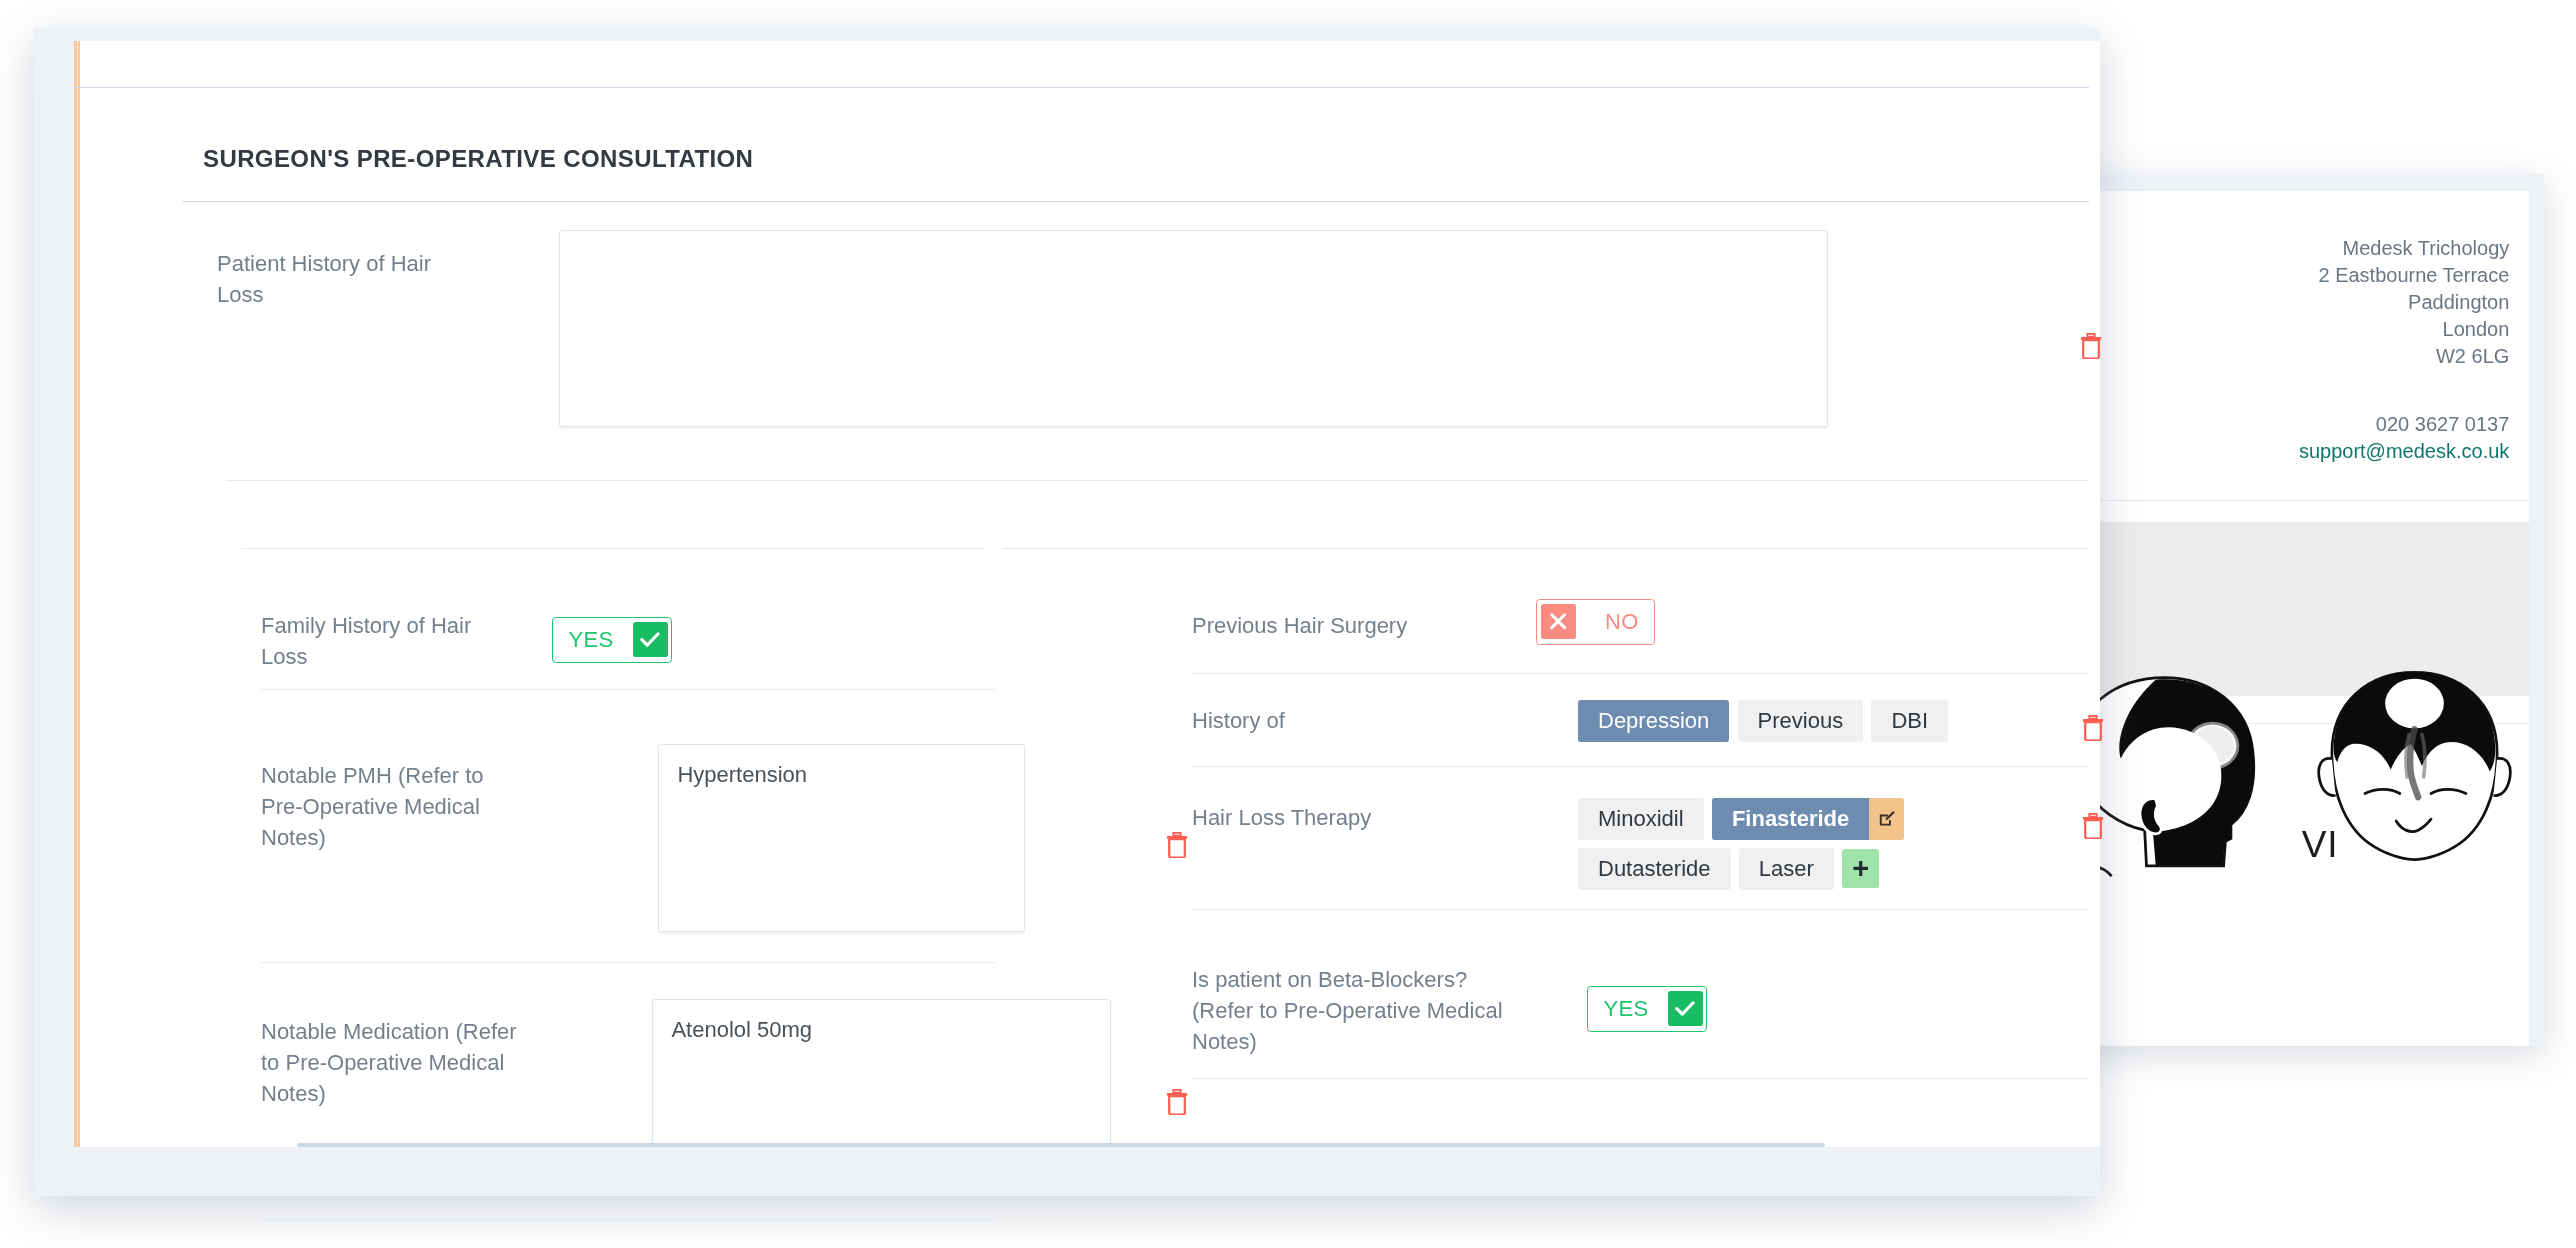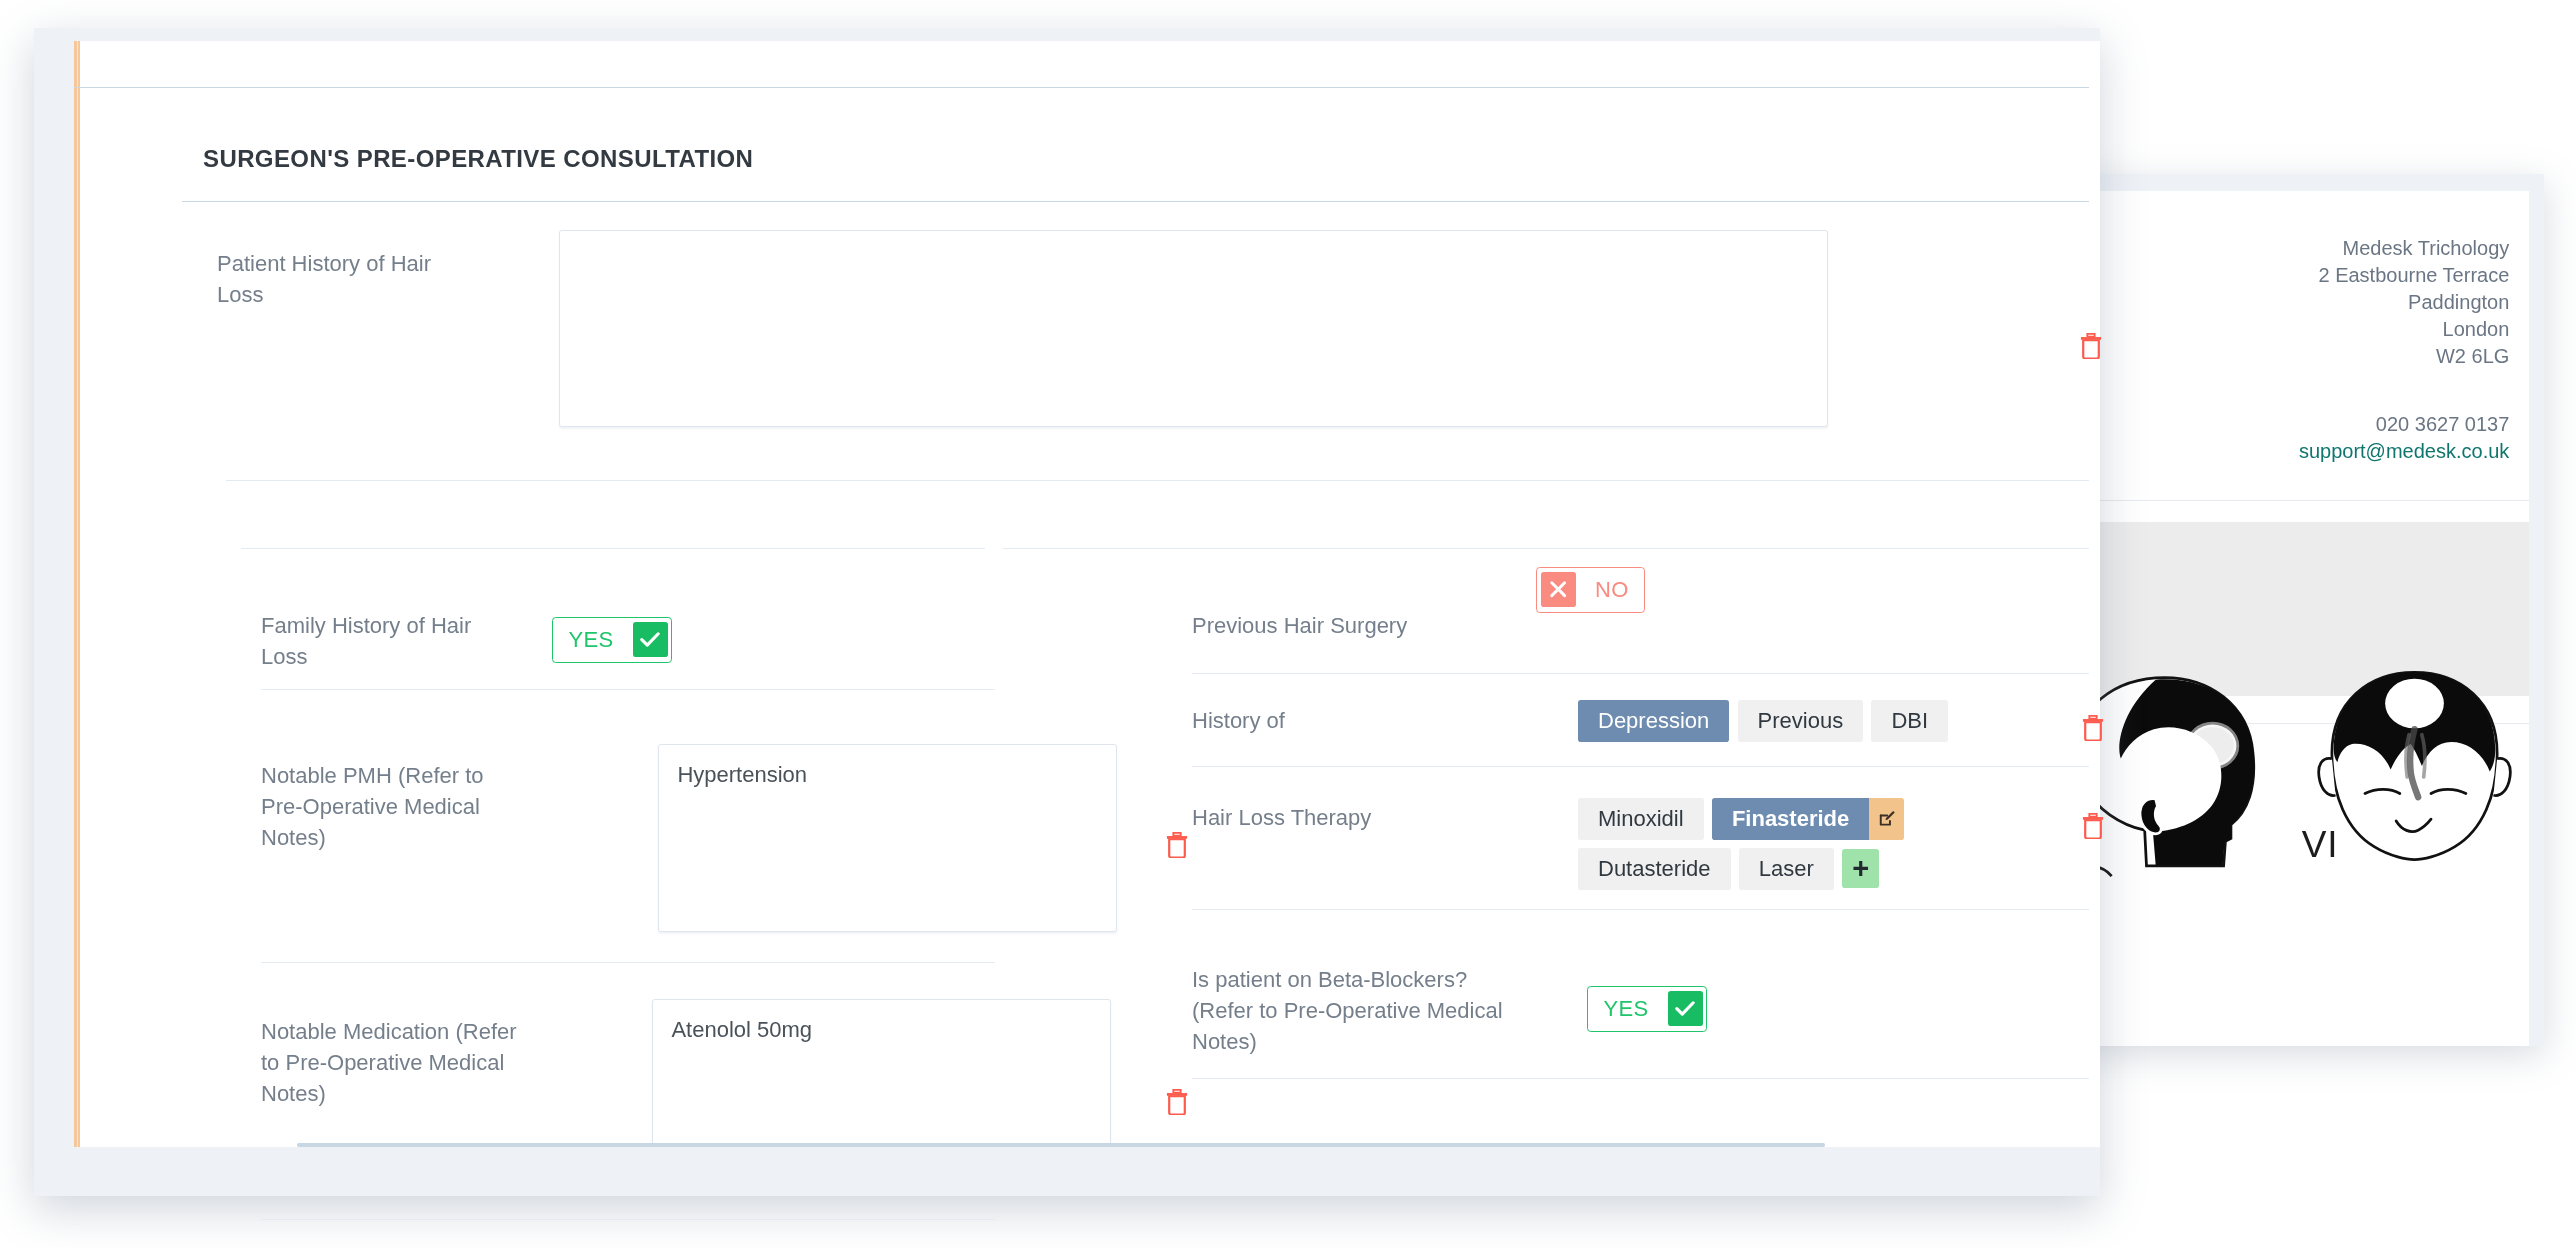--- a/index.html
+++ b/index.html
@@ -421,21 +421,21 @@
             </svg>
           </span>
         </div>
       </div>
 
       <div class="divider" style="left:187px;width:734px;top:648px;"></div>
 
       <div>
         <div class="field-label" style="position:absolute;left:187px;top:719px;width:248px;">Notable PMH (Refer to Pre-Operative Medical Notes)</div>
 
-        <div class="textarea-box" style="left:584px;top:703px;width:459px;height:188px;">Hypertension</div>
+        <div class="textarea-box" style="left:584px;top:703px;width:367px;height:188px;">Hypertension</div>
 
         <div class="trash" style="left:1091px;top:790px;">
           <svg width="24" height="27.5" viewBox="0 0 26 30">
             <path d="M9 2 h8 v3 h-8 z" fill="none" stroke="#fc5b4e" stroke-width="2"></path>
             <rect x="2" y="5.5" width="22" height="3" fill="#fc5b4e"></rect>
             <path d="M4.5 9 h17 v18 a2 2 0 0 1 -2 2 h-13 a2 2 0 0 1 -2 -2 z" fill="none" stroke="#fc5b4e" stroke-width="2.4"></path>
           </svg>
         </div>
       </div>
 
@@ -453,21 +453,21 @@
             <path d="M4.5 9 h17 v18 a2 2 0 0 1 -2 2 h-13 a2 2 0 0 1 -2 -2 z" fill="none" stroke="#fc5b4e" stroke-width="2.4"></path>
           </svg>
         </div>
       </div>
 
       <div class="divider" style="left:187px;width:734px;top:1178px;"></div>
 
       <div>
         <div class="field-label" style="position:absolute;left:1118px;top:569px;width:303px;">Previous Hair Surgery</div>
 
-        <div class="toggle no" style="left:1462px;top:526px;">
+        <div class="toggle no" style="left:1462px;top:558px;gap:10px;">
           <span class="tg-box">
             <svg width="18.4" height="18.4" viewBox="0 0 20 20">
               <path d="M3 3 L17 17 M17 3 L3 17" fill="none" stroke="#ffffff" stroke-width="3.2" stroke-linecap="round"></path>
             </svg>
           </span>
           <span class="tg-text">NO</span>
         </div>
       </div>
 
       <div class="divider" style="left:1118px;right:11px;top:632px;"></div>

